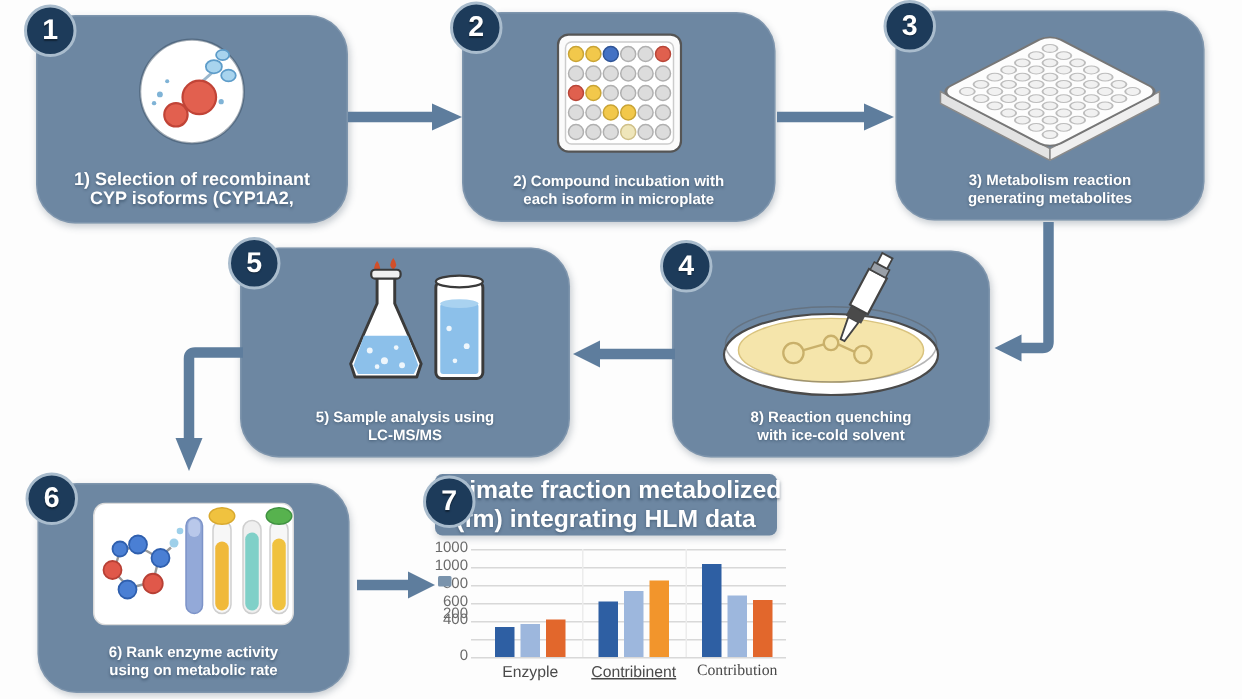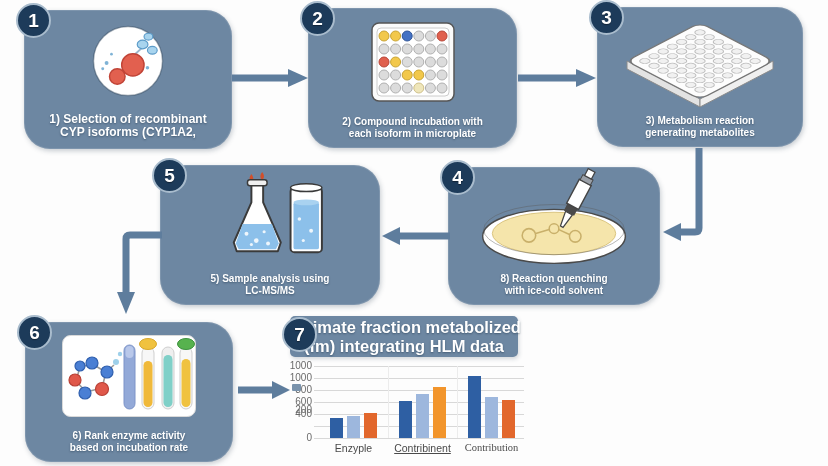--- a/index.html
+++ b/index.html
@@ -278,21 +278,21 @@
           <rect x="100" y="12" width="12" height="62" rx="6" fill="#efefef" stroke="#cfcfcf"></rect>
           <rect x="101.5" y="20" width="9" height="52" rx="4.5" fill="#7fd0c8"></rect>
           <rect x="118" y="12" width="12" height="62" rx="6" fill="#f7f7f7" stroke="#cfcfcf"></rect>
           <rect x="119.5" y="24" width="9" height="48" rx="4.5" fill="#f0c23f"></rect>
           <ellipse cx="124" cy="9" rx="8.5" ry="5.5" fill="#57b24e" stroke="#3f9240"></ellipse>
         </g>
       </svg>
     </div>
     <div class="box-label">
       <span>6) Rank enzyme activity</span>
-      <span>based on incubation rate</span>
+      <span>using on metabolic rate</span>
     </div>
   </div>
 
   <div class="badge" id="badge7" style="position:absolute;">7</div>
   <div id="title7">
     <span>Estimate fraction metabolized</span>
     <span>(fm) integrating HLM data</span>
   </div>
   <div id="chart">
       <div class="gridline" style="left: 26px; top: 10px; width: 210px;"></div>

